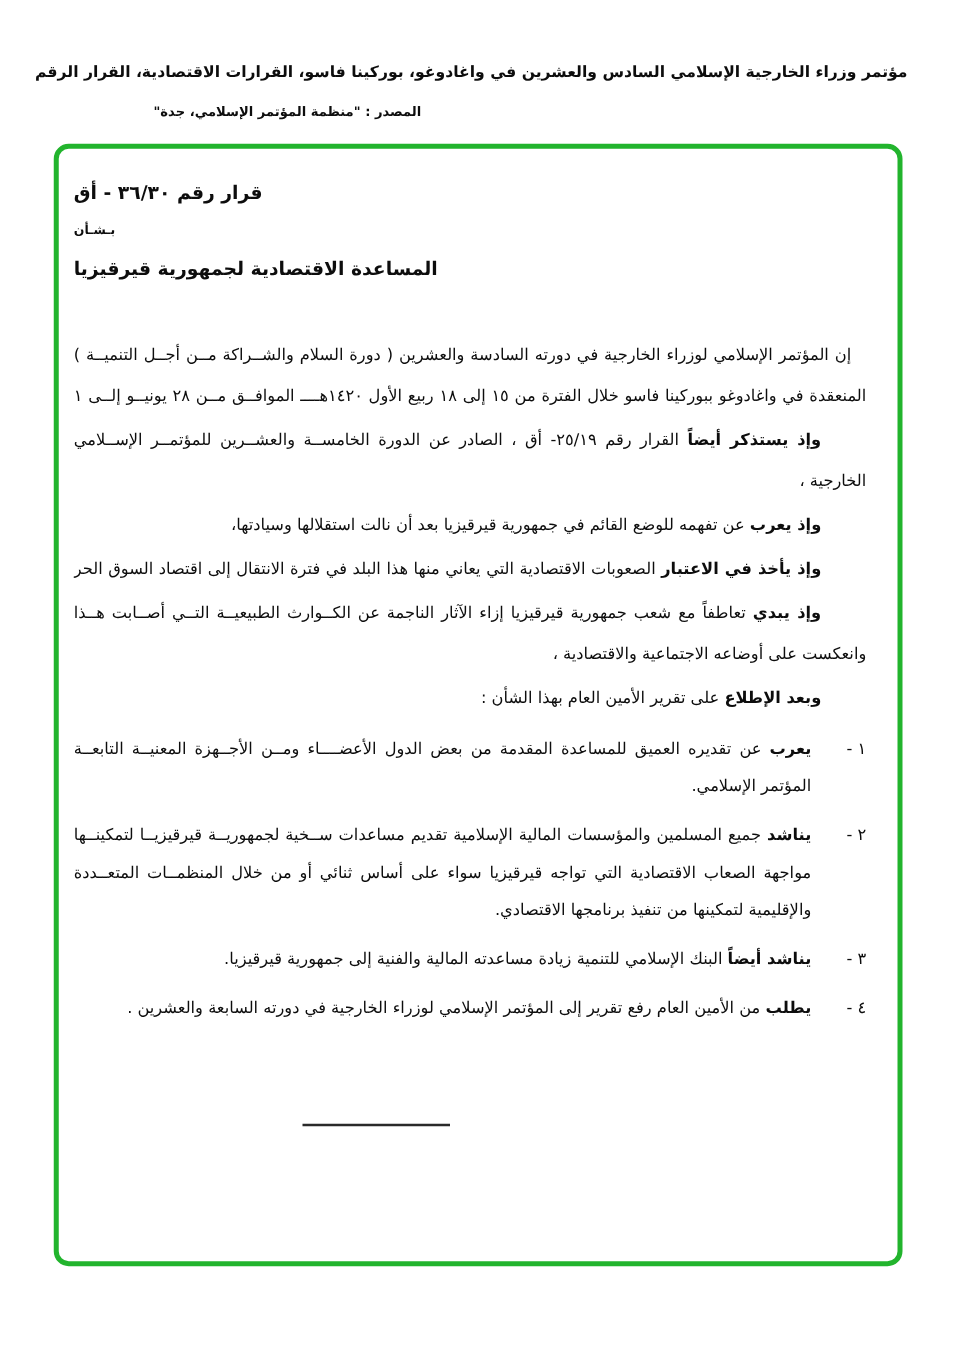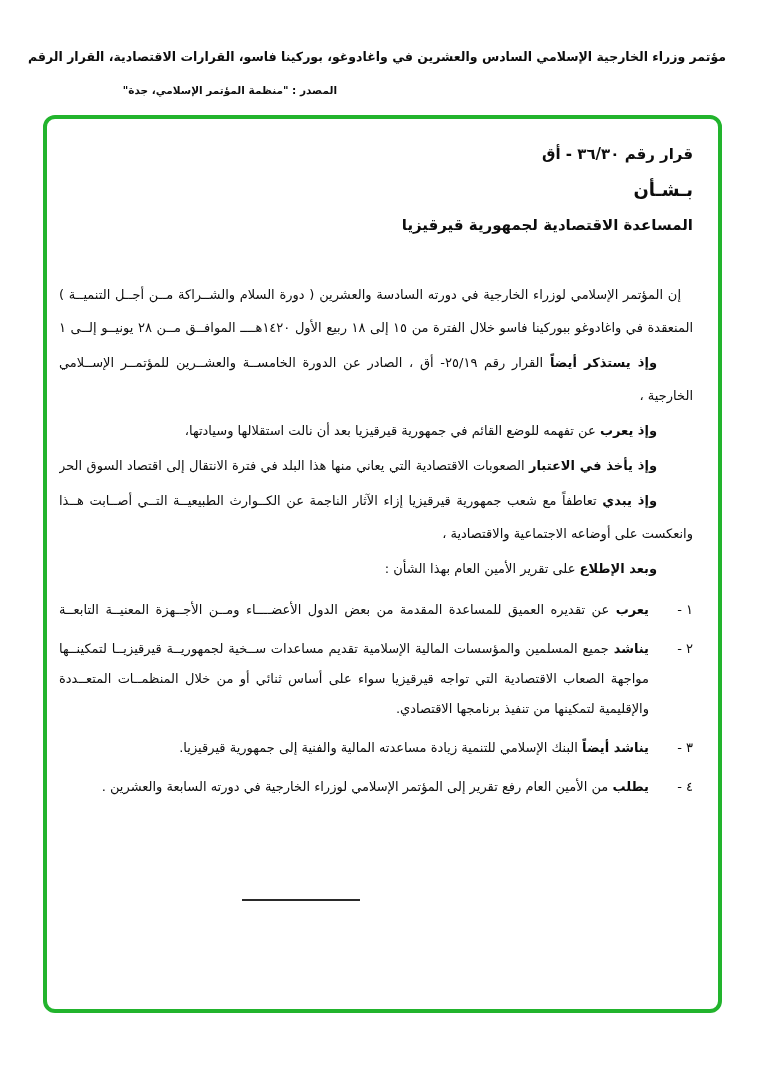--- a/index.html
+++ b/index.html
@@ -31,23 +31,23 @@
     width:671px;height:890px;
     border:4px solid var(--green);
     border-radius:12px;
     background:#fff;
   }
   .content{
     padding:26px 25px 0 12px;
     font-size:13px;
   }
   
-  .t1,.t2,.t3{text-align:right;font-weight:bold;}
+  .t1,.t2,.t3{text-align:left;font-weight:bold;}
   .t1{font-size:15px;margin:0 0 16px 0;}
-  .t2{font-size:18px;margin:0 0 16px 0;}
+  .t2{font-size:10px;margin:0 0 16px 0;}
   .t3{font-size:15px;margin:0 0 44px 0;}
   
   .para{margin:0 0 2px 0;}
   .pline{
     line-height:33px;height:33px;overflow:hidden;
   }
   .pline.fill{text-align:justify;text-align-last:justify;}
   .pline.end{text-align:right;white-space:nowrap;}
   .ind{text-indent:36px;}
   .ind-sm{text-indent:12px;}
@@ -103,20 +103,21 @@
         </div>
         <div data-name="paragraph" class="para">
           <div data-name="paragraph-line" class="pline ind end"><b data-name="paragraph-lead">وبعد الإطلاع</b> على تقرير الأمين العام بهذا الشأن :</div>
         </div>
       </div>
     <div id="items" class="items" data-name="items-list">
         <div data-name="list-item" class="item">
           <div data-name="item-number" class="inum">١ -</div>
           <div data-name="item-text" class="itext">
             <div data-name="item-line" class="iline fill"><b data-name="item-lead">يعرب</b> عن تقديره العميق للمساعدة المقدمة من بعض الدول الأعضــــاء ومــن الأجــهزة المعنيــة التابعــة لمنظمــة</div>
+            <div data-name="item-line" class="iline end">المؤتمر الإسلامي.</div>
           </div>
         </div>
         <div data-name="list-item" class="item">
           <div data-name="item-number" class="inum">٢ -</div>
           <div data-name="item-text" class="itext">
             <div data-name="item-line" class="iline fill"><b data-name="item-lead">يناشد</b> جميع المسلمين والمؤسسات المالية الإسلامية تقديم مساعدات ســخية لجمهوريــة قيرقيزيــا لتمكينــها مــن</div>
             <div data-name="item-line" class="iline fill">مواجهة الصعاب الاقتصادية التي تواجه قيرقيزيا سواء على أساس ثنائي أو من خلال المنظمــات المتعــددة الأطــراف</div>
             <div data-name="item-line" class="iline end">والإقليمية لتمكينها من تنفيذ برنامجها الاقتصادي.</div>
           </div>
         </div>

